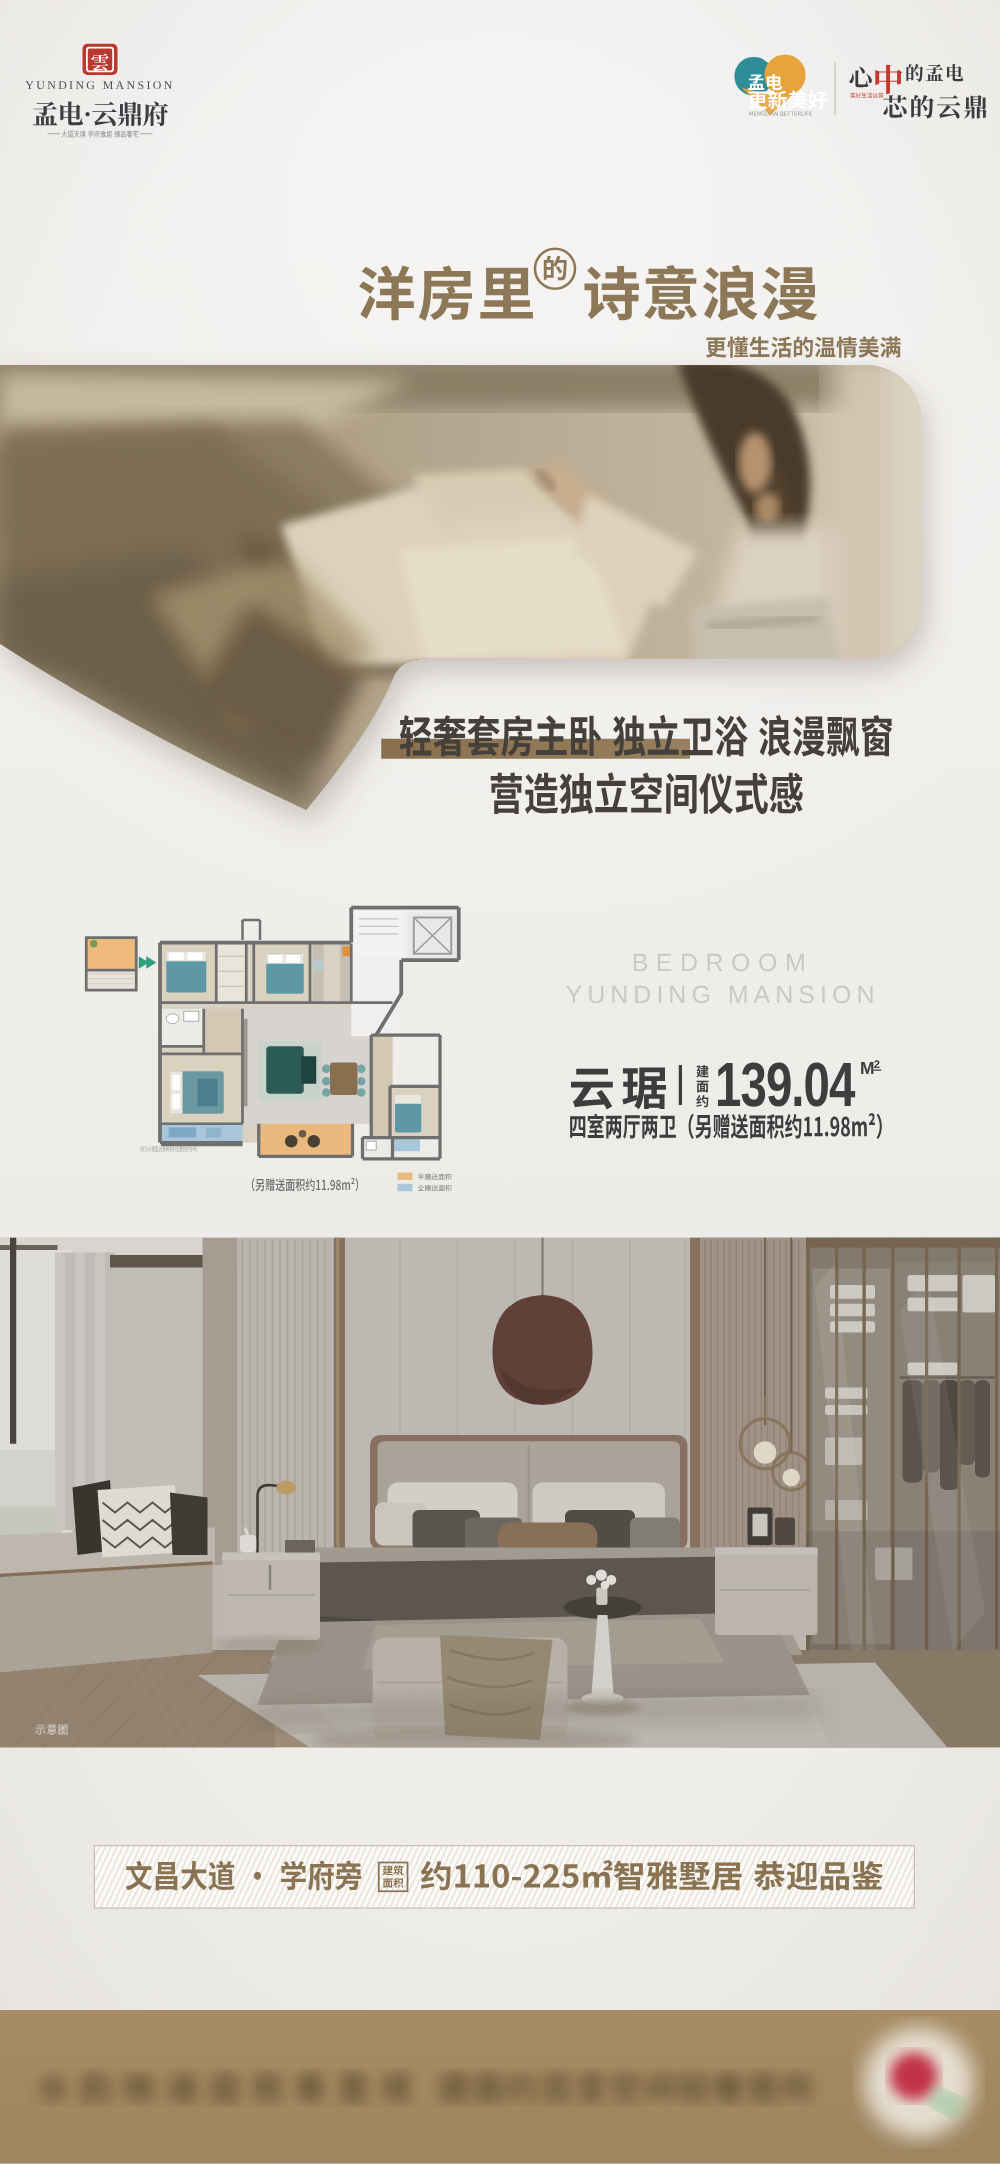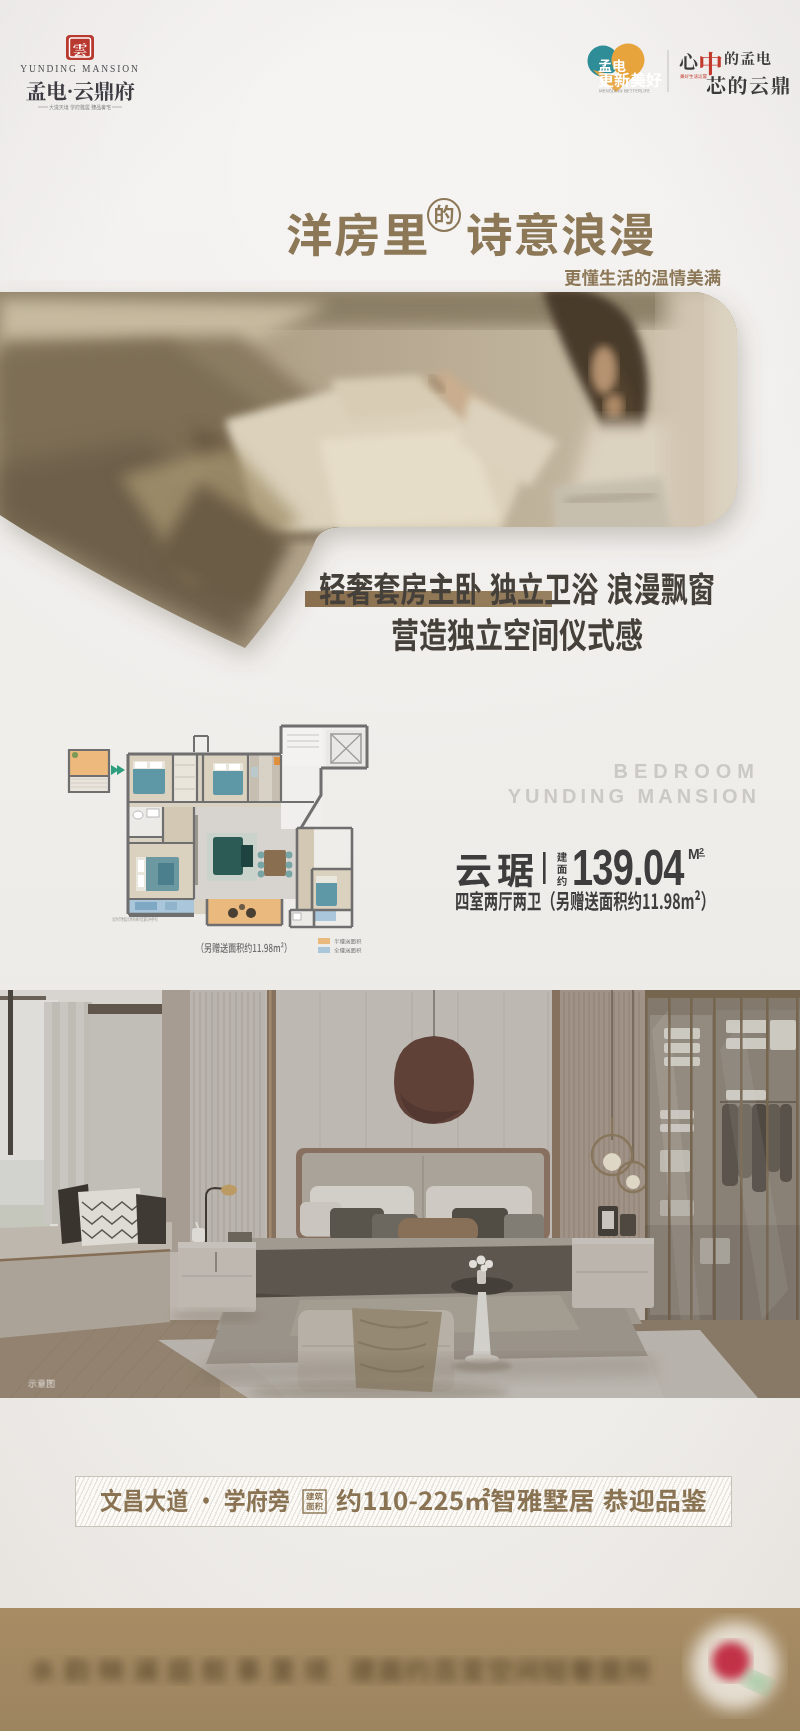--- a/index.html
+++ b/index.html
@@ -347,21 +347,21 @@
       <path transform="translate(4000,0)" d="M760 205C812 118 867 1 889 -71L960 -41C937 30 880 144 826 230ZM555 228C527 126 476 28 411 -36C430 -46 461 -68 475 -79C540 -10 597 98 630 211ZM556 697H841V398H556ZM484 769V326H916V769ZM397 831C311 797 162 768 35 750C44 733 54 707 57 691C110 697 167 706 223 716V553H46V483H212C170 368 99 238 32 167C45 148 65 117 73 96C126 158 180 259 223 361V-81H295V384C333 330 382 256 401 220L446 283C425 313 326 431 295 464V483H453V553H295V730C349 742 399 756 440 771Z"></path>
     </g>
     <g transform="translate(279,257.5) scale(0.005500,-0.005500)" fill="#777">
       <path transform="translate(0,0)" d="M493 851C392 692 209 545 26 462C45 446 67 421 78 401C118 421 158 444 197 469V404H461V248H203V181H461V16H76V-52H929V16H539V181H809V248H539V404H809V470C847 444 885 420 925 397C936 419 958 445 977 460C814 546 666 650 542 794L559 820ZM200 471C313 544 418 637 500 739C595 630 696 546 807 471Z"></path>
       <path transform="translate(1000,0)" d="M209 666V380C209 253 198 71 40 -29C53 -40 71 -60 80 -73C249 42 267 235 267 380V666ZM252 131C297 79 350 6 374 -39L422 0C397 43 343 113 297 164ZM85 793V177H142V731H339V180H397V793ZM516 599C542 550 570 486 580 446L625 463C615 502 586 565 557 612ZM786 615C772 570 744 504 723 462L762 447C784 486 813 545 836 597ZM544 105H808V25H544ZM544 163V249H808V163ZM441 709V361H913V709H797C821 742 847 781 870 818L800 843C783 804 753 748 727 709H574L625 728C613 760 589 807 563 841L503 820C525 787 549 741 559 709ZM479 308V-73H544V-33H808V-69H876V308ZM502 651H649V418H502ZM701 651H849V418H701Z"></path>
       <path transform="translate(2000,0)" d="M410 812C441 763 478 696 495 656L562 686C543 724 504 789 473 837ZM78 793C131 737 195 659 225 610L288 652C257 700 191 775 138 829ZM788 840C765 784 726 707 691 653H352V584H587V468L586 439H319V369H578C558 282 499 188 325 117C342 103 366 76 376 60C524 127 597 211 632 295C715 217 807 125 855 67L909 119C853 182 742 285 654 366V369H946V439H662L663 467V584H916V653H768C800 702 835 762 864 815ZM248 501H49V431H176V117C131 101 79 53 25 -9L80 -81C127 -11 173 52 204 52C225 52 260 16 302 -12C374 -58 459 -68 590 -68C691 -68 878 -62 949 -58C950 -34 963 5 972 26C871 15 716 6 593 6C475 6 387 13 320 55C288 75 266 94 248 106Z"></path>
       <path transform="translate(3000,0)" d="M389 334H601V221H389ZM389 395V506H601V395ZM389 160H601V43H389ZM58 774V702H444C437 661 426 614 416 576H104V-80H176V-27H820V-80H896V576H493L532 702H945V774ZM176 43V506H320V43ZM820 43H670V506H820Z"></path>
       <path transform="translate(4000,0)" d="M760 205C812 118 867 1 889 -71L960 -41C937 30 880 144 826 230ZM555 228C527 126 476 28 411 -36C430 -46 461 -68 475 -79C540 -10 597 98 630 211ZM556 697H841V398H556ZM484 769V326H916V769ZM397 831C311 797 162 768 35 750C44 733 54 707 57 691C110 697 167 706 223 716V553H46V483H212C170 368 99 238 32 167C45 148 65 117 73 96C126 158 180 259 223 361V-81H295V384C333 330 382 256 401 220L446 283C425 313 326 431 295 464V483H453V553H295V730C349 742 399 756 440 771Z"></path>
     </g>
   </svg>
-<div class="abs" style="left:420px;top:760px;width:340px;text-align:right;font-weight:bold;color:#cbc9c5;">
+<div class="abs" style="left:408px;top:760px;width:340px;text-align:center;font-weight:normal;color:#cbc9c5;">
     <div style="font-size:20px;letter-spacing:6px;">BEDROOM</div>
     <div style="font-size:20px;letter-spacing:4px;margin-top:2px;">YUNDING MANSION</div>
   </div>
 <svg class="abs" style="left:440px;top:830px" width="360" height="130" viewBox="0 0 360 130">
     <g transform="translate(15,54) scale(0.037000,-0.037000)" fill="#3d3d3d">
       <path transform="translate(0,0)" d="M162 784V660H850V784ZM135 -54C189 -34 260 -30 765 9C788 -30 808 -66 822 -97L939 -26C889 68 793 211 710 322L599 264C629 221 662 173 694 124L294 100C363 180 433 278 491 379H953V503H48V379H321C264 272 197 176 170 147C138 109 117 87 88 80C104 42 127 -27 135 -54Z"></path>
       <path transform="translate(1135.1,0)" d="M493 233V-89H596V-60H828V-88H936V233H769V330H968V430H769V521H946V810H390V503C390 400 387 271 356 152L344 221L253 192V394H352V504H253V681H357V792H36V681H139V504H43V394H139V157L24 124L50 11C136 38 243 73 343 107C328 61 308 17 282 -22C309 -35 359 -71 380 -92C457 22 488 184 499 330H652V233ZM506 707H832V624H506ZM506 521H652V430H505L506 503ZM596 35V135H828V35Z"></path>
     </g>
     <rect x="103" y="22" width="2.6" height="32" fill="#3d3d3d"></rect>
     <g transform="translate(116.8,31) scale(0.010500,-0.010500)" fill="#3d3d3d">

